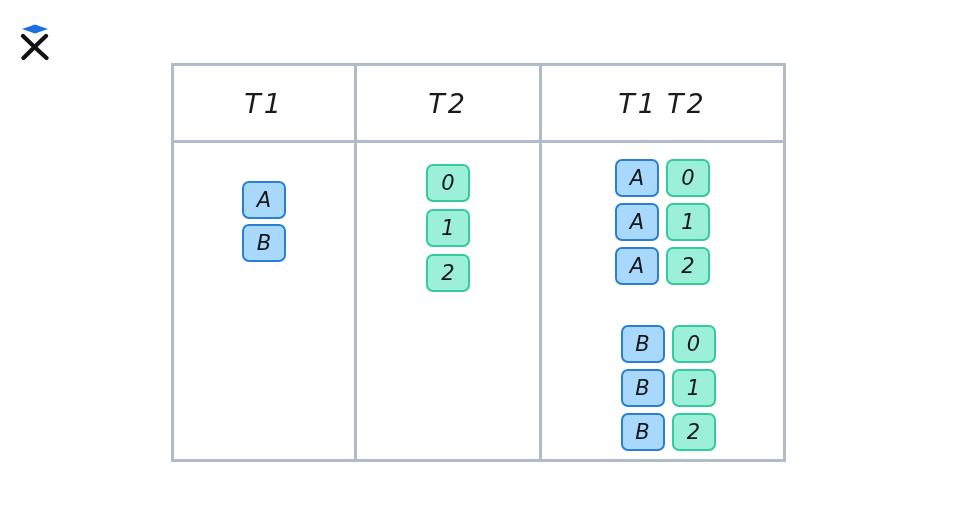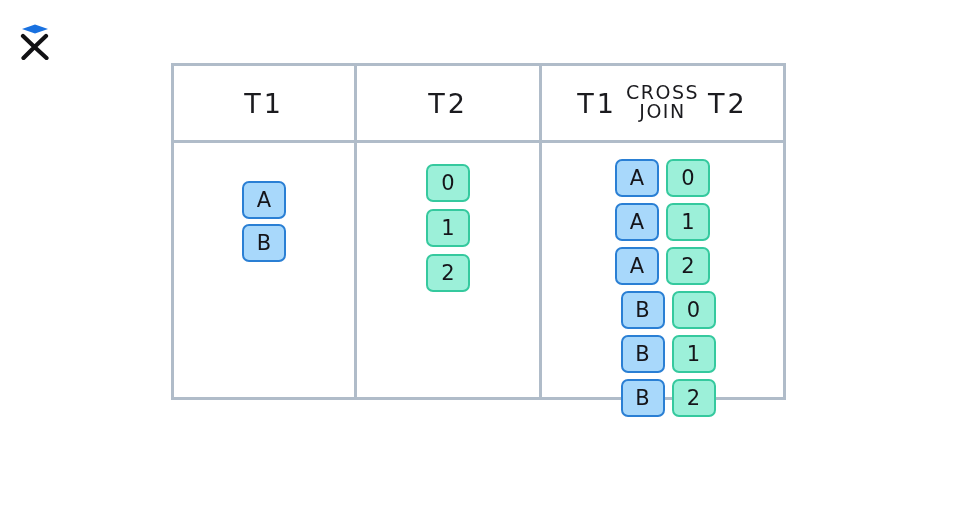--- a/index.html
+++ b/index.html
@@ -25,26 +25,27 @@
     width: 42px;
     height: 44px;
   }
 
   
   #join-table {
     position: absolute;
     left: 171px;
     top: 63px;
     width: 615px;
-    height: 337px;
+    height: 399px;
     box-sizing: border-box;
     border: 3px solid #b0bcc9;
     background: #ffffff;
     display: flex;
     flex-direction: column;
+    font-style: italic;
   }
   .table-header-row {
     display: flex;
     height: 74px;
     flex: 0 0 74px;
     border-bottom: 3px solid #b0bcc9;
   }
   .table-body-row {
     display: flex;
     flex: 1 1 auto;
@@ -155,24 +156,20 @@
       <span class="hand-title">T1</span>
     </div>
 
     <div class="col col-2 header-cell">
       <span class="hand-title">T2</span>
     </div>
 
     <div class="col col-3 header-cell">
       <span class="hand-title hdr-join">
         <span>T1</span>
-        <span class="stacked-kw">
-          <span>CROSS</span>
-          <span>JOIN</span>
-        </span>
         <span>T2</span>
       </span>
     </div>
   </div>
 
   <div class="table-body-row">
 
     <div class="col col-1">
       <div class="cell-body c1">
         <div class="stack g1">

